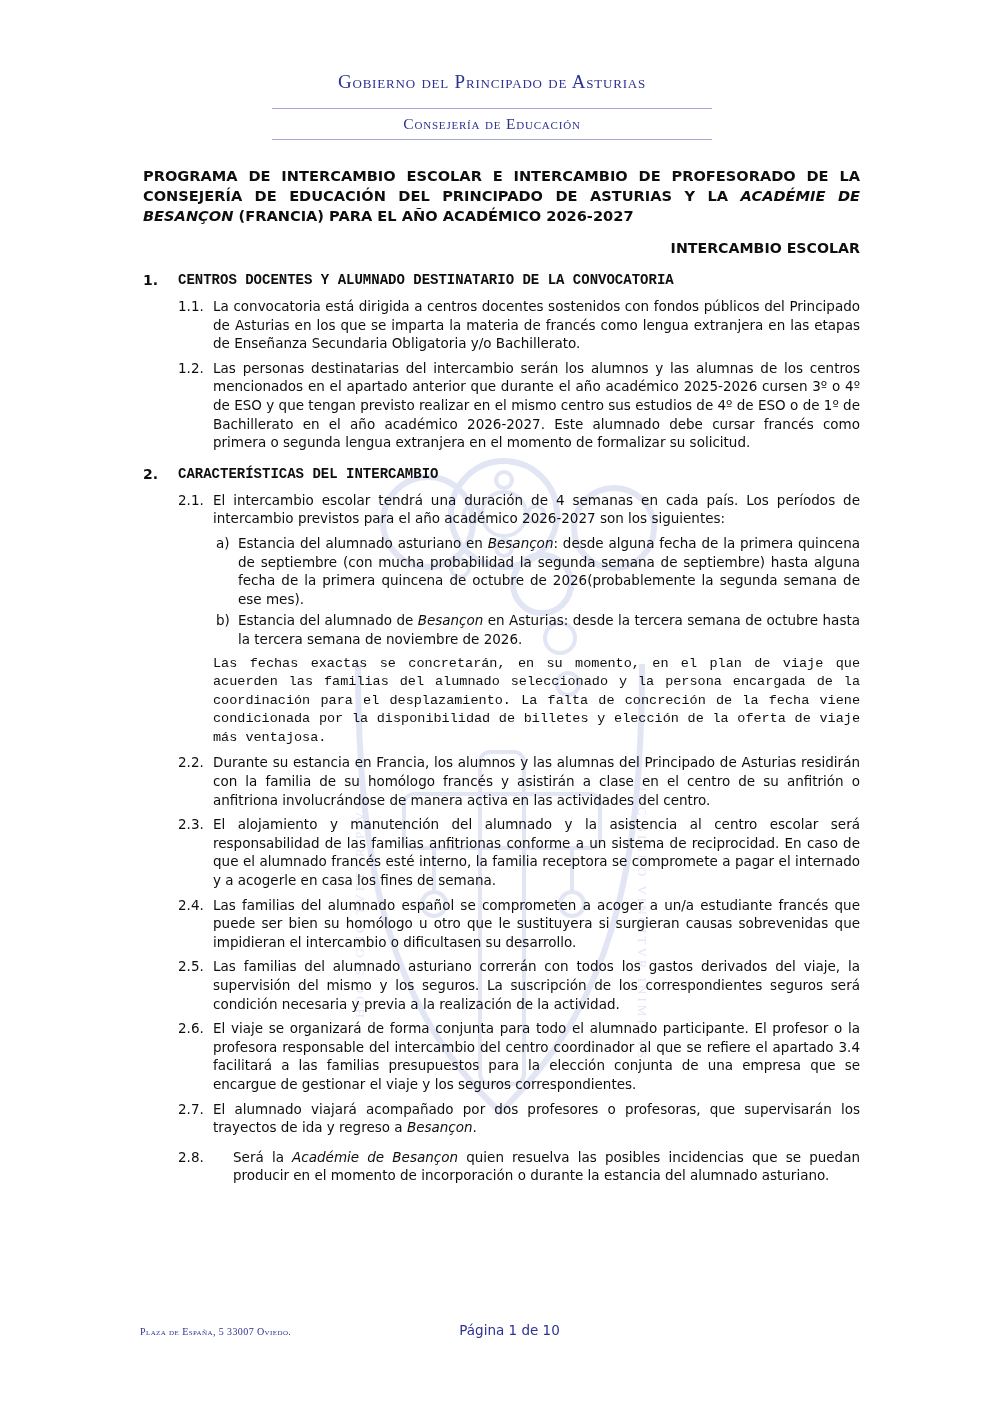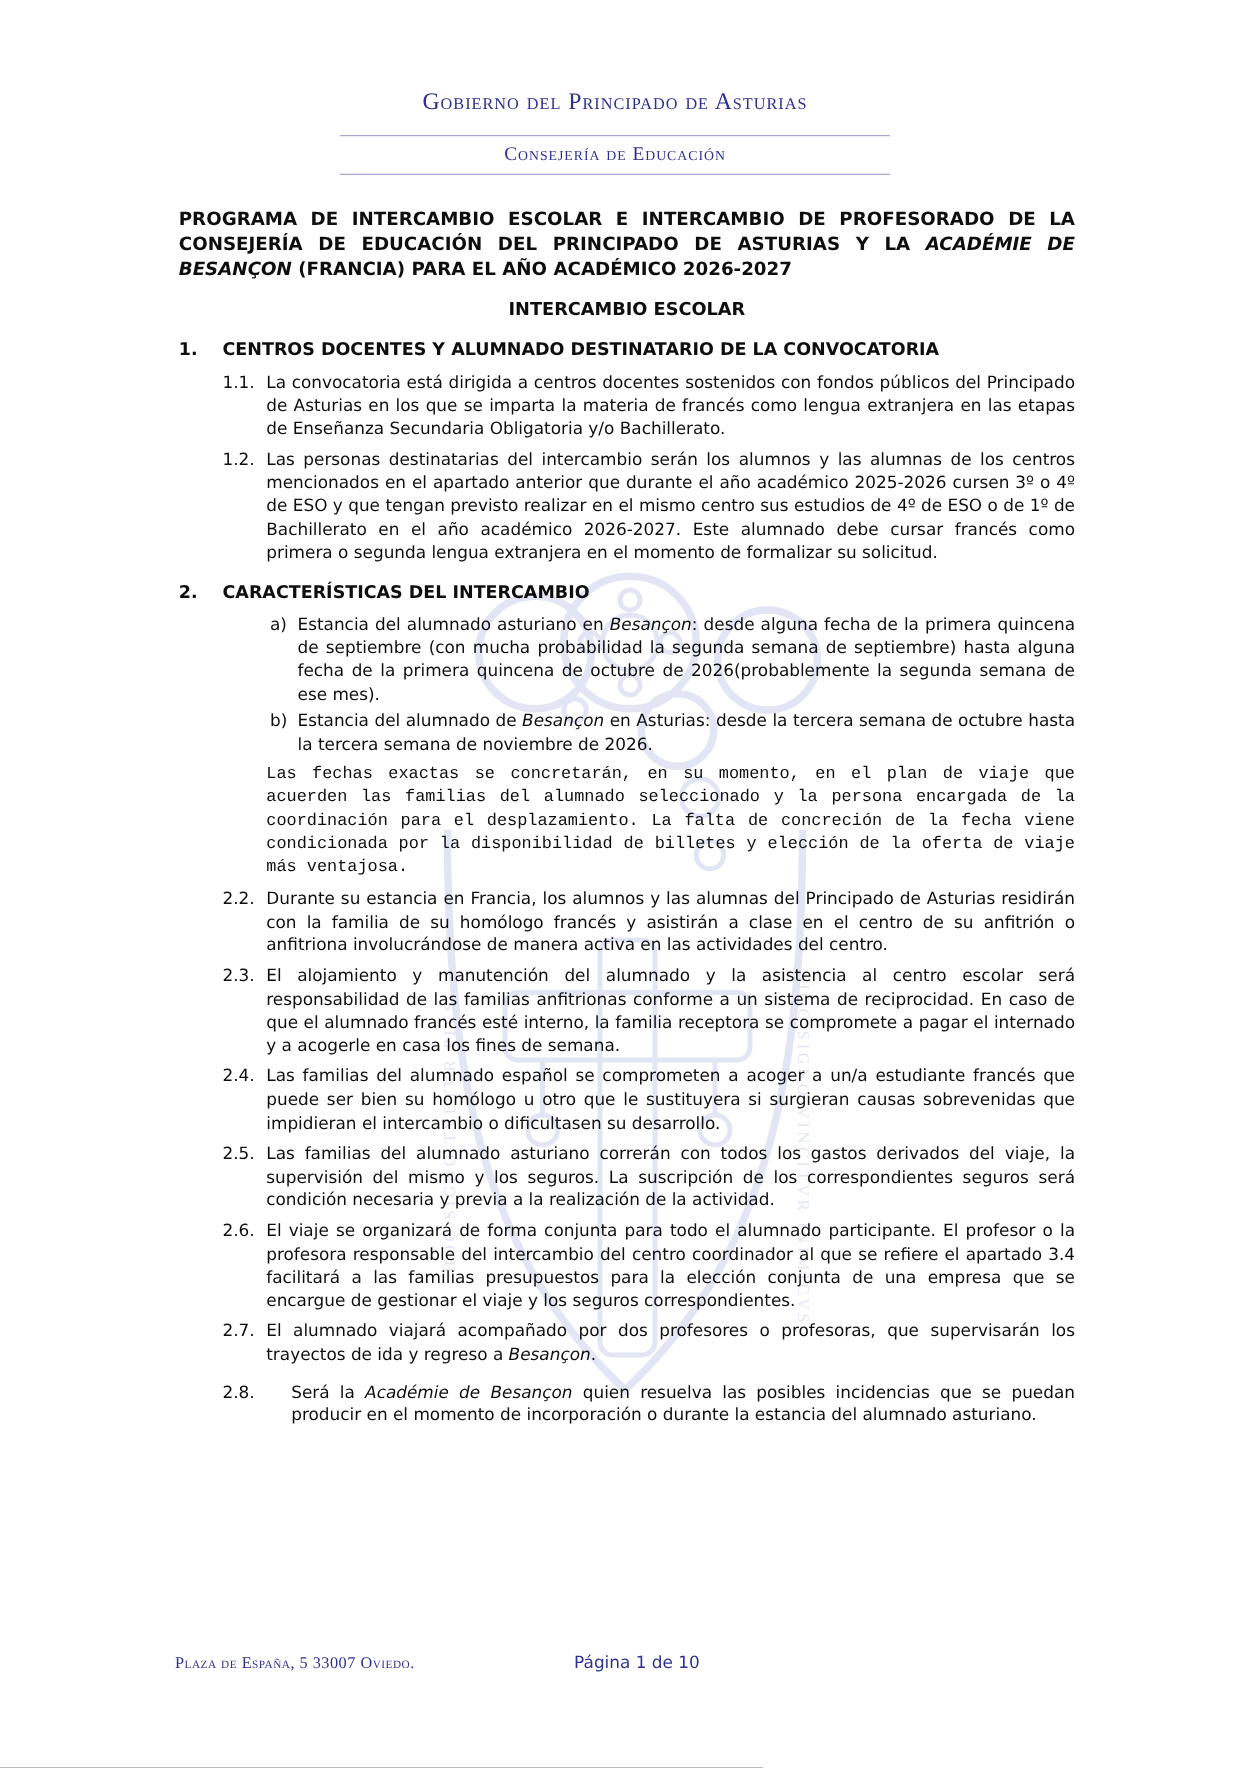--- a/index.html
+++ b/index.html
@@ -73,34 +73,34 @@
   }
   .doc-title{
     margin:0 0 0 0;
     font-weight:bold;
     font-size:14.6px;
     line-height:20px;
     text-align:justify;
   }
   .doc-subtitle{
     margin:13px 0 0 0;
-    text-align:center;
+    text-align:right;
     font-weight:bold;
     font-size:14.2px;
     line-height:19px;
   }
   .sec-head{
     display:flex;
     margin:13px 0 7px 0;
     font-weight:bold;
     font-size:14px;
     line-height:19px;
   }
   .sec-num{flex:0 0 35px;}
-  .sec-title{flex:1;}
+  .sec-title{flex:1;font-family:Liberation Mono, monospace;}
   .items{margin-left:35px;}
   .item{display:flex;margin:0 0 6px 0;}
   .inum{flex:0 0 35px;}
   .itext{flex:1;margin:0;text-align:justify;}
   .subitem{display:flex;margin:0 0 3px 0;padding-left:38px;}
   .slabel{flex:0 0 22px;}
   .hangpara{margin:6px 0 6px 35px;text-align:justify;font-family:Liberation Mono, monospace;}
   .gap-lg{margin-top:11px;gap:20px;}
   
   .footer{
@@ -108,21 +108,21 @@
     left:140px;right:140px;top:1322px;
     color:var(--ink-navy);
     font-size:13.5px;
     white-space:nowrap;
   }
   .footer-address{
     display:inline-block;
     width:315px;
     font-family:"Liberation Serif","DejaVu Serif",serif;
     font-variant:small-caps;
-    font-size:13px;
+    font-size:10px;
     letter-spacing:0.4px;
   }
   .footer-page{
     display:inline-block;
   }
 </style>
 </head>
 <body>
 
 <div class="page">
@@ -185,20 +185,24 @@
         </div>
       </div>
     </div>
 
     <div class="section">
       <div class="sec-head">
         <span class="sec-num">2.</span>
         <span class="sec-title">CARACTERÍSTICAS DEL INTERCAMBIO</span>
       </div>
       <div class="items">
+        <div class="item">
+          <span class="inum">2.1.</span>
+          <p class="itext"><span>El intercambio escolar tendrá una duración de 4 semanas en cada país. Los períodos de intercambio previstos para el año académico 2026-2027 son los siguientes:</span></p>
+        </div>
         <div class="subitem">
           <span class="slabel">a)</span>
           <p class="itext"><span>Estancia del alumnado asturiano en </span><span style="font-style: italic;">Besançon</span><span>: desde alguna fecha de la primera quincena de septiembre (con mucha probabilidad la segunda semana de septiembre) hasta alguna fecha de la primera quincena de octubre de 2026(probablemente la segunda semana de ese mes).</span></p>
         </div>
         <div class="subitem">
           <span class="slabel">b)</span>
           <p class="itext"><span>Estancia del alumnado de </span><span style="font-style: italic;">Besançon</span><span> en Asturias: desde la tercera semana de octubre hasta la tercera semana de noviembre de 2026.</span></p>
         </div>
         <p class="hangpara"><span>Las fechas exactas se concretarán, en su momento, en el plan de viaje que acuerden las familias del alumnado seleccionado y la persona encargada de la coordinación para el desplazamiento. La falta de concreción de la fecha viene condicionada por la disponibilidad de billetes y elección de la oferta de viaje más ventajosa.</span></p>
 

